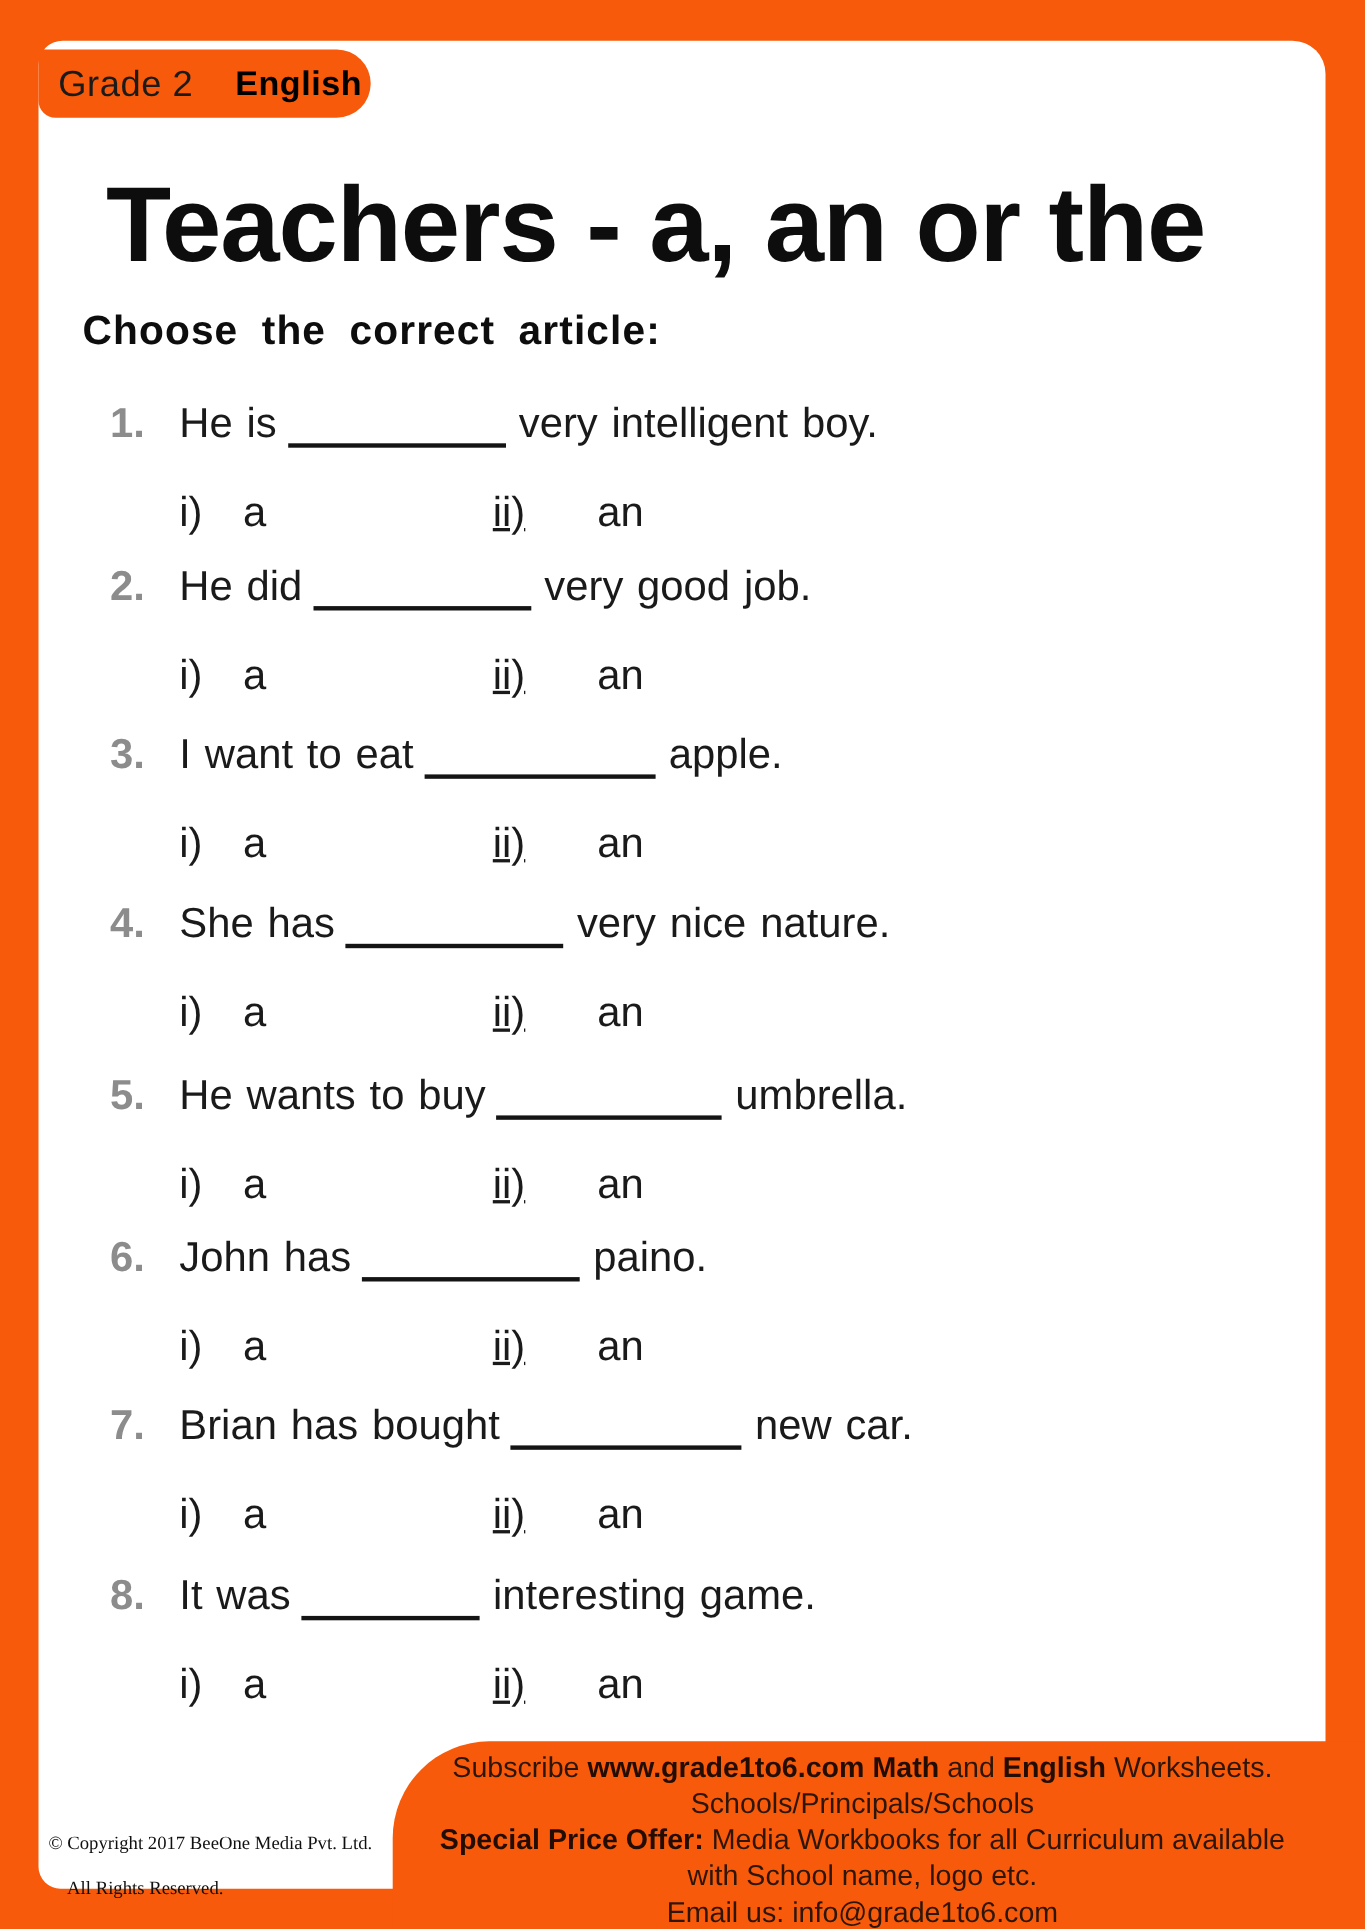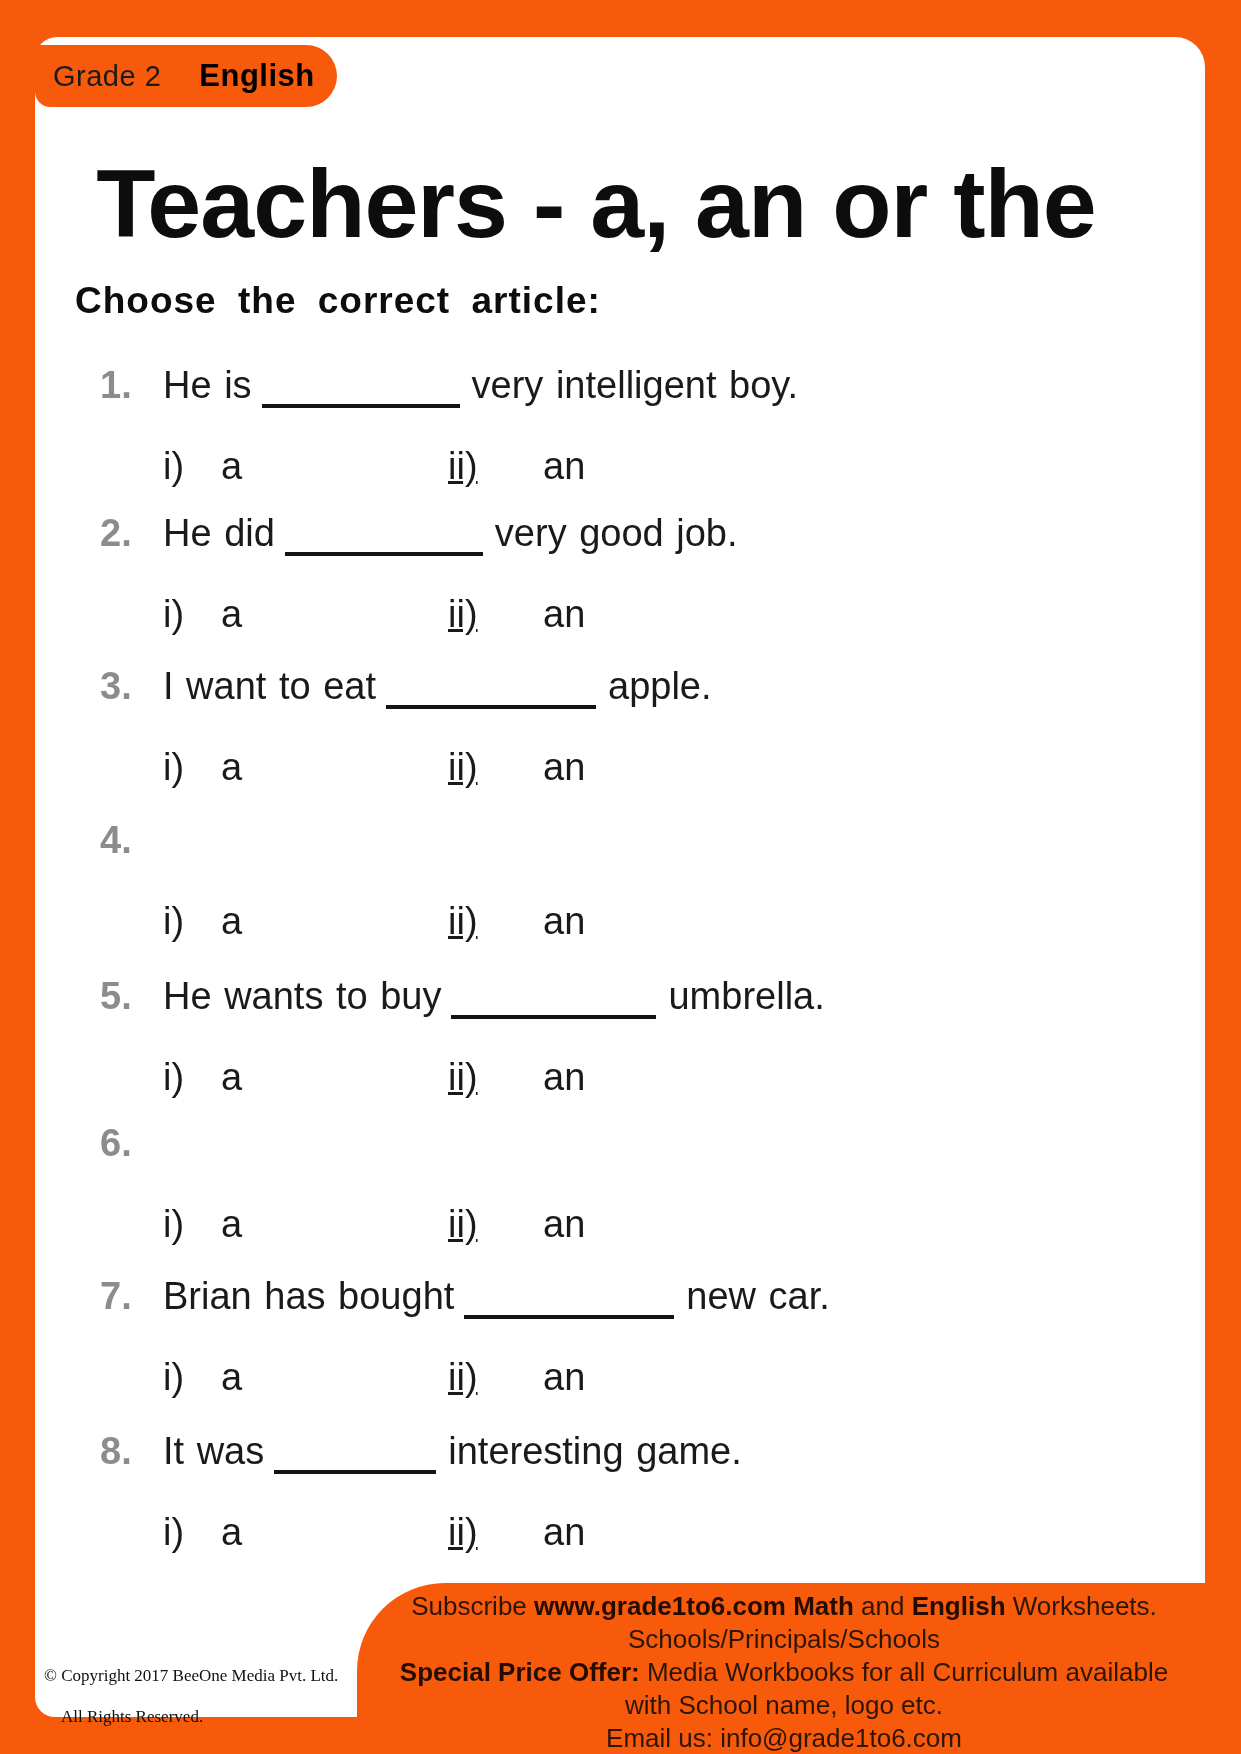--- a/index.html
+++ b/index.html
@@ -16,21 +16,21 @@
     border-radius:22px 30px 0 20px;
   }
   
   .badge{
     position:absolute;left:0;top:8px;width:302px;height:62px;
     background:#F75A0A;
     border-radius:0 32px 32px 16px;
     display:flex;align-items:center;
     padding-left:18px;box-sizing:border-box;gap:38px;
   }
-  .badge .grade{font-size:29px;color:#1b1b1b;letter-spacing:.5px;}
+  .badge .grade{font-size:33px;color:#1b1b1b;letter-spacing:.5px;}
   .badge .subject{font-size:31px;color:#000;font-weight:bold;letter-spacing:.5px;}
   
   .title{
     position:absolute;left:55px;top:118px;width:1012px;
     text-align:center;font-size:97px;font-weight:bold;color:#0d0d0d;
     letter-spacing:-1px;line-height:1;white-space:nowrap;
   }
   .instruction{
     position:absolute;left:40px;top:243px;
     font-size:37px;font-weight:bold;color:#0d0d0d;
@@ -115,20 +115,21 @@
       <span class="olab1">i)</span>
       <span class="otxt1">a</span>
       <span class="olab2">ii)</span>
       <span class="otxt2">an</span>
     </div>
   </div>
 
   <div class="q" style="top:784px">
     <div class="qrow">
       <span class="qnum">4.</span>
+      <span class="qtext"><span>She has</span><span class="blank"></span><span>very nice nature.</span></span>
     </div>
     <div class="orow">
       <span class="olab1">i)</span>
       <span class="otxt1">a</span>
       <span class="olab2">ii)</span>
       <span class="otxt2">an</span>
     </div>
   </div>
 
   <div class="q" style="top:940px">
@@ -140,20 +141,21 @@
       <span class="olab1">i)</span>
       <span class="otxt1">a</span>
       <span class="olab2">ii)</span>
       <span class="otxt2">an</span>
     </div>
   </div>
 
   <div class="q" style="top:1087px">
     <div class="qrow">
       <span class="qnum">6.</span>
+      <span class="qtext"><span>John has</span><span class="blank"></span><span>paino.</span></span>
     </div>
     <div class="orow">
       <span class="olab1">i)</span>
       <span class="otxt1">a</span>
       <span class="olab2">ii)</span>
       <span class="otxt2">an</span>
     </div>
   </div>
 
   <div class="q" style="top:1240px">

